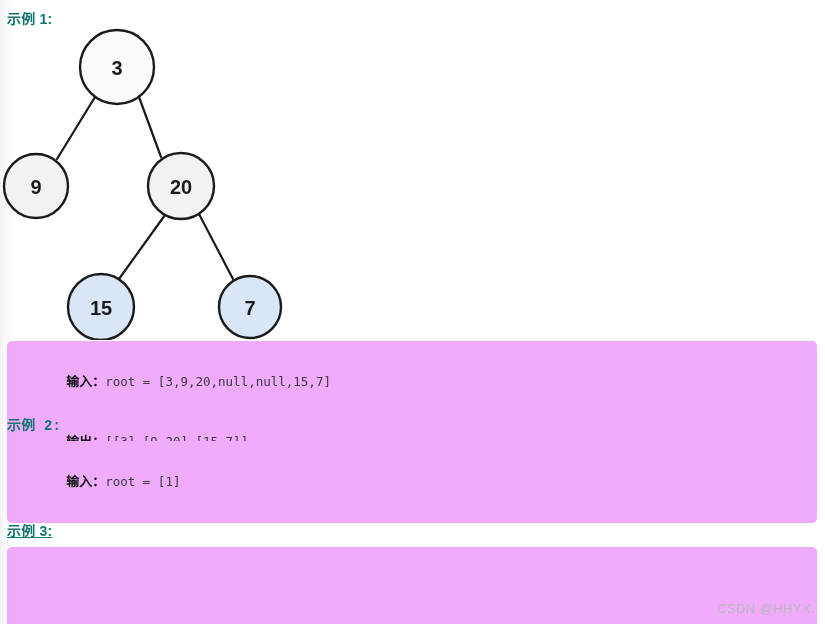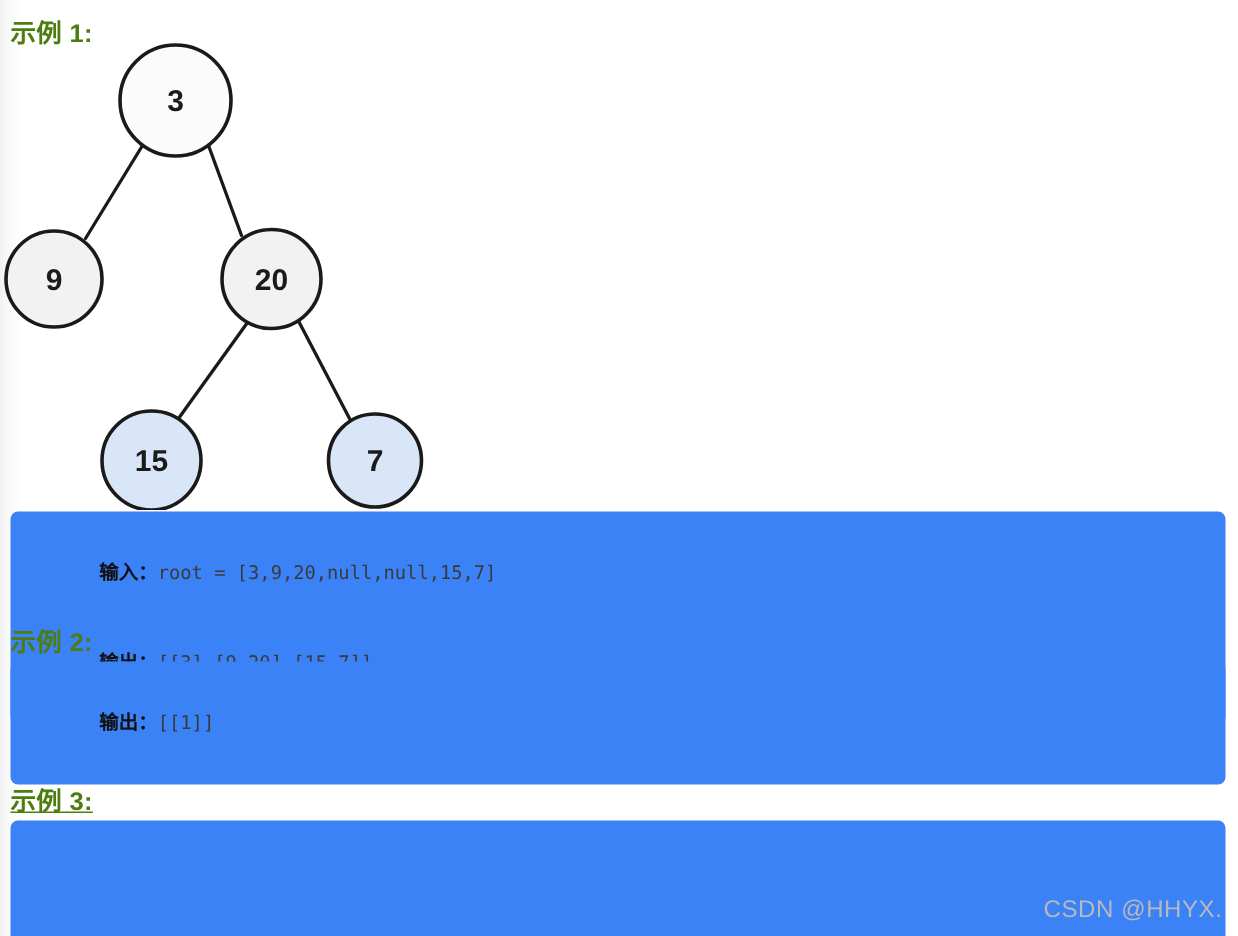--- a/index.html
+++ b/index.html
@@ -32,33 +32,33 @@
     position: absolute;
     left: 0;
     top: 0;
     width: 825px;
     height: 624px;
   }
 
   .example-label {
     position: absolute;
     left: 7px;
-    font-size: 17px;
+    font-size: 14px;
     font-weight: bold;
-    color: #4d7c0f;
+    color: #0f766e;
     letter-spacing: 0.2px;
     white-space: nowrap;
   }
 
   .code-block {
     position: absolute;
     left: 7px;
     width: 810px;
     box-sizing: border-box;
-    background: #3b82f6;
+    background: #f0abfc;
     border-radius: 5px;
     padding: 11px 0 11px 14px;
     font-family: "DejaVu Sans Mono", "Liberation Mono", monospace;
     font-size: 12.5px;
     line-height: 20px;
     color: #3a3a3a;
   }
   .code-line {
     white-space: pre;
   }
@@ -96,21 +96,21 @@
     stroke: #1a1a1a;
     stroke-width: 2.2;
     fill: none;
     stroke-linecap: round;
   }
 
   .watermark {
     position: absolute;
     right: 10px;
     bottom: 8px;
-    font-size: 16px;
+    font-size: 13px;
     color: #b9b9bd;
     font-family: "Liberation Sans", "DejaVu Sans", sans-serif;
     letter-spacing: 0.4px;
     user-select: none;
   }
 </style>
 </head>
 <body>
 
 <div class="page"></div>
@@ -156,25 +156,25 @@
 
   <div class="code-block" style="top:341px;">
     <div class="code-line">
       <span class="code-key">输入：</span><span>root = [3,9,20,null,null,15,7]</span>
     </div>
     <div class="code-line">
       <span class="code-key">输出：</span><span>[[3],[9,20],[15,7]]</span>
     </div>
   </div>
 
-  <div class="example-label" style="top:414px;">示例 2:</div>
+  <div class="example-label" style="top:414px;font-family:Liberation Mono, monospace;">示例 2:</div>
 
   <div class="code-block" style="top:441px;">
     <div class="code-line">
-      <span class="code-key">输出：</span><span>[[1]]</span>
+      <span class="code-key">输入：</span><span>root = [1]</span>
     </div>
   </div>
 
   <div class="example-label" style="top:520px;text-decoration:underline;">示例 3:</div>
 
   <div class="code-block" style="top:547px;">
     <div class="code-line">
       
     </div>
   </div>

